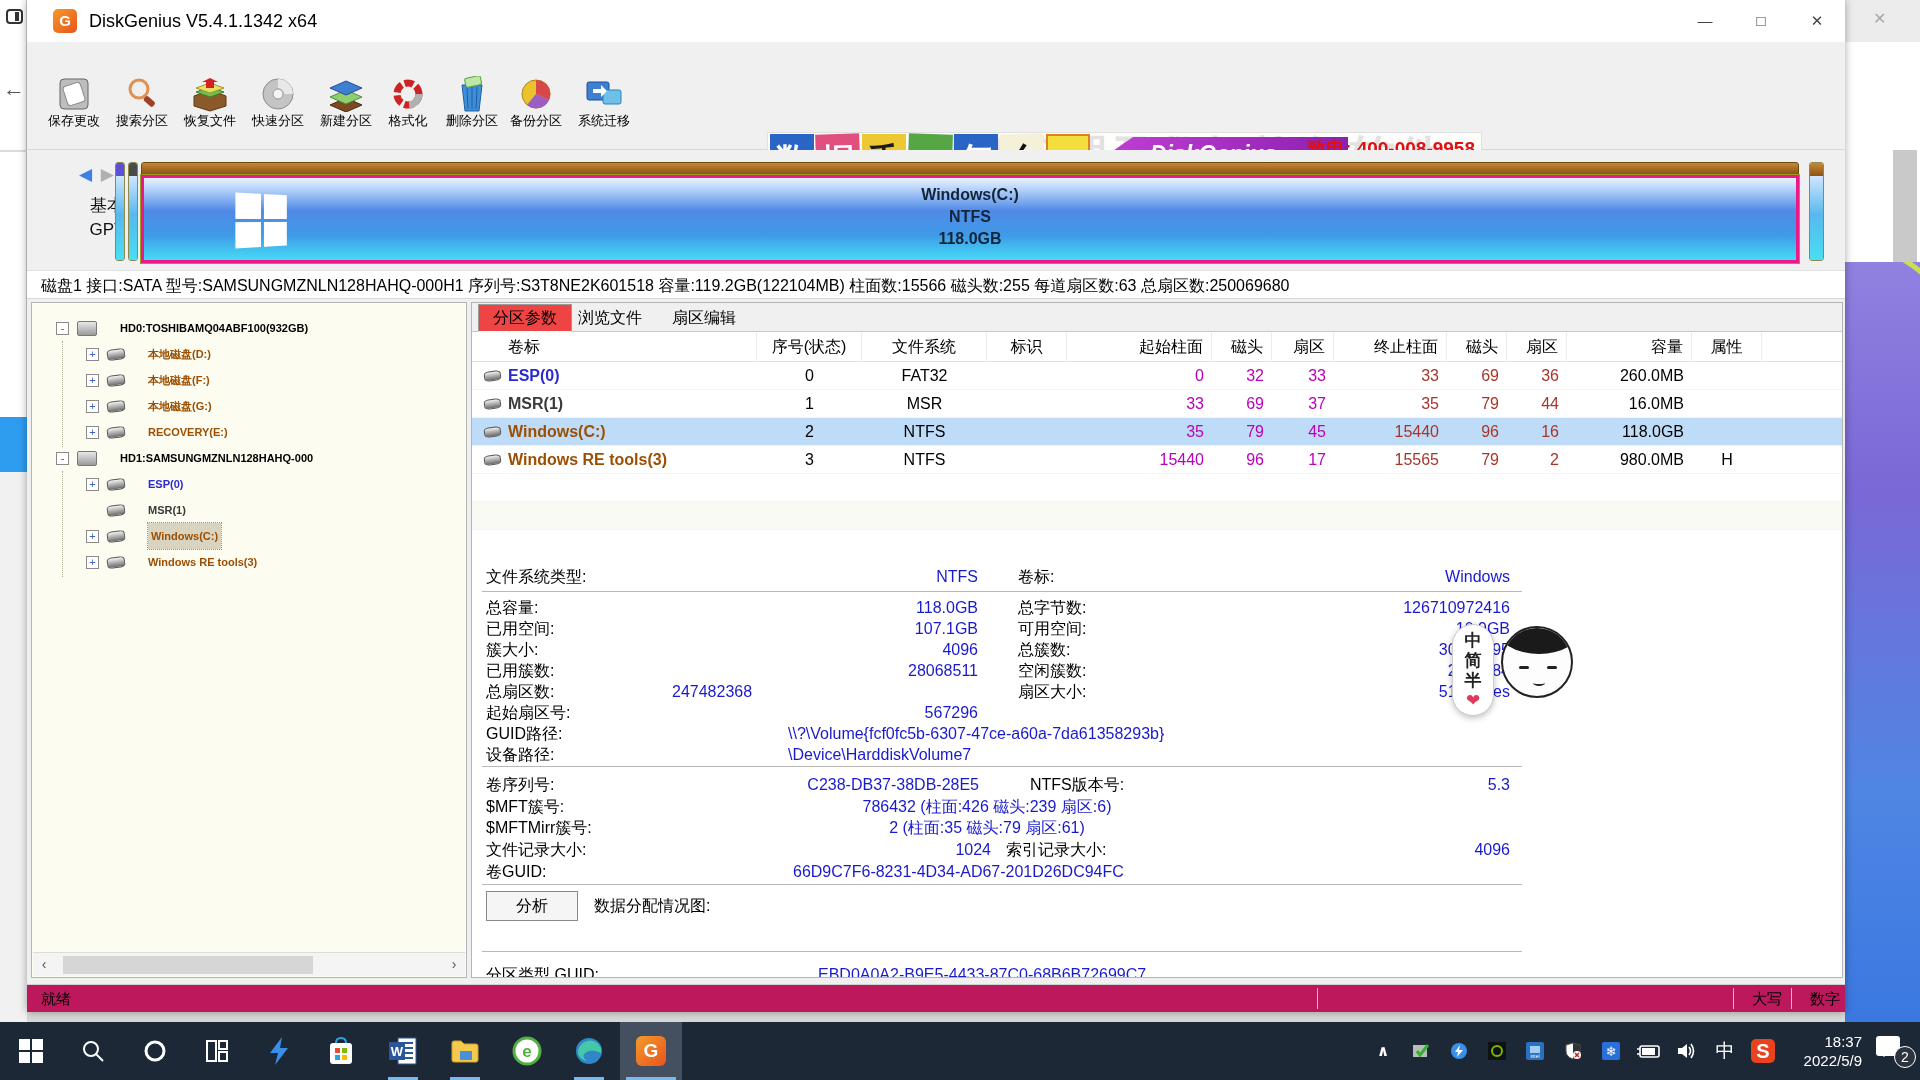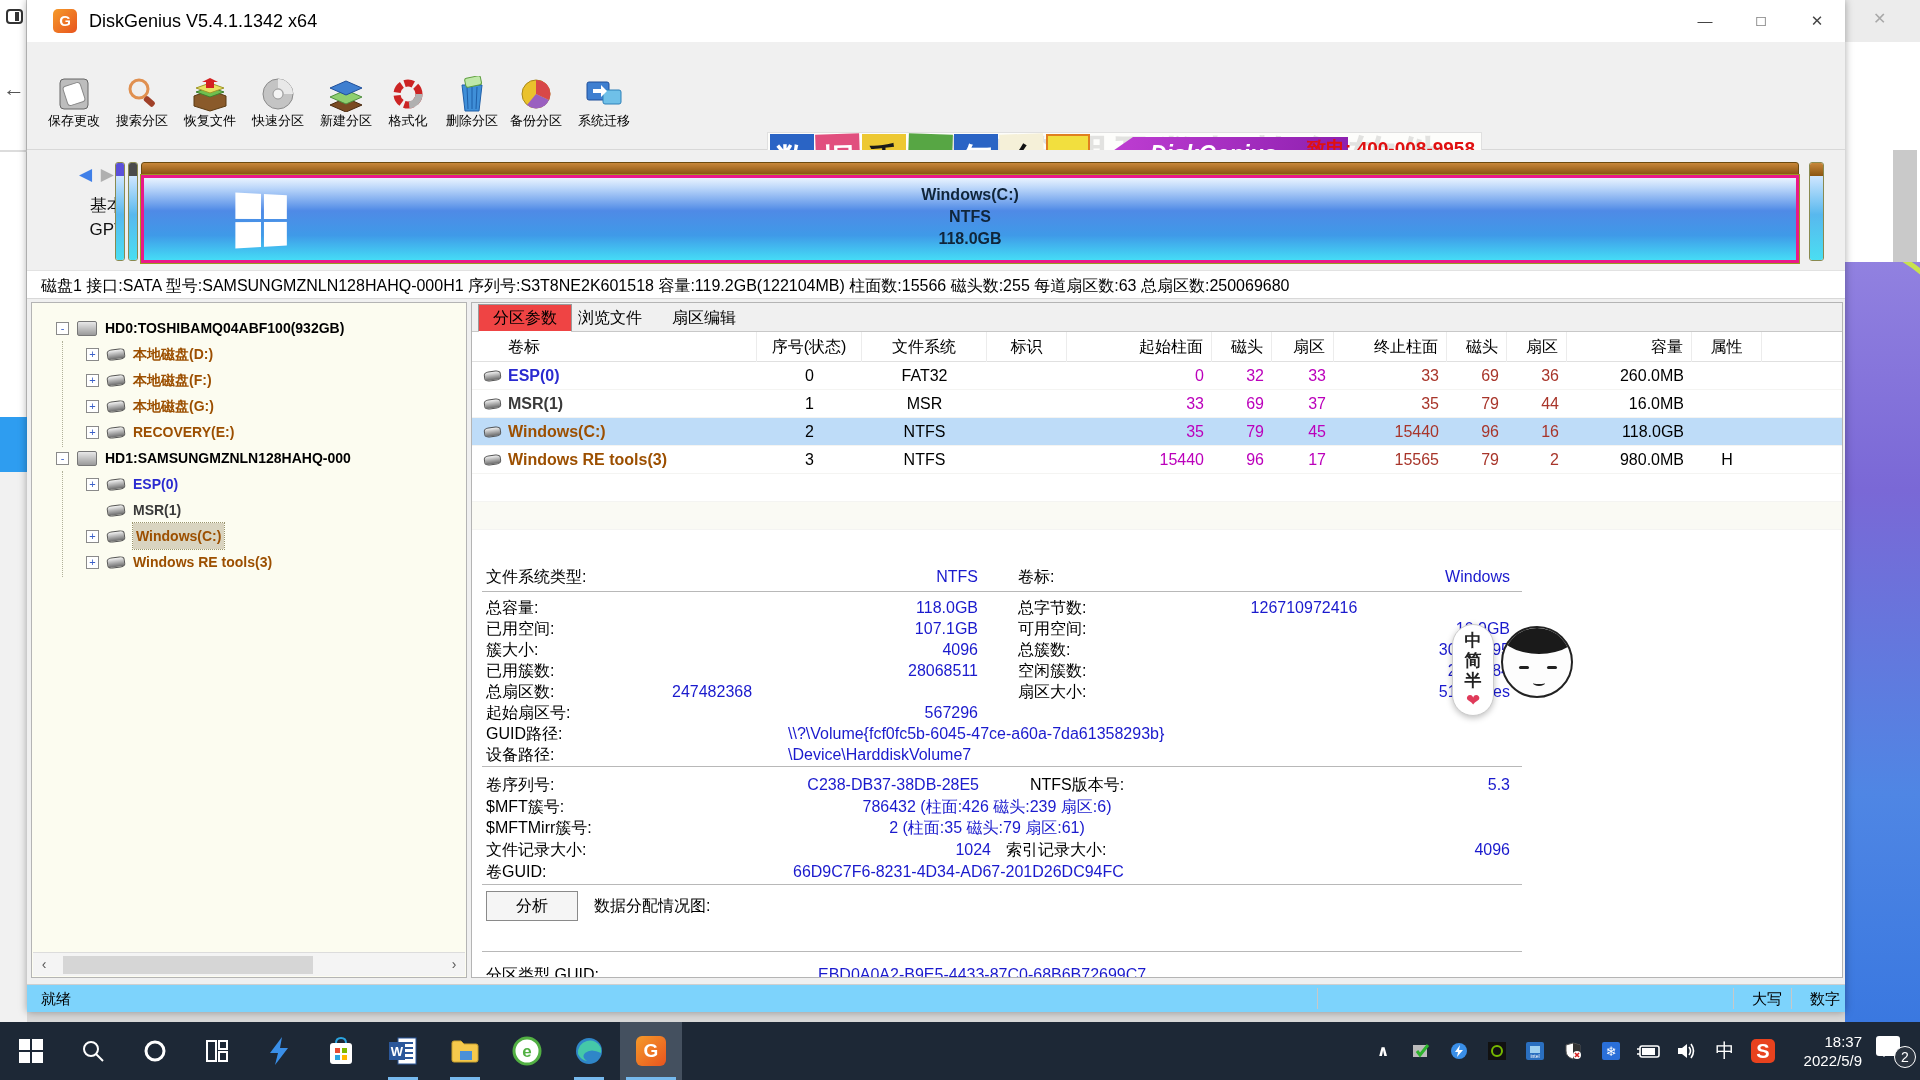--- a/index.html
+++ b/index.html
@@ -83,21 +83,21 @@
 
   
   .tree-panel { position:absolute; left:4px; top:302px; width:436px; height:676px; background:#fcfcf0; border:1px solid #b4b4b4; overflow:hidden; }
   .tree-inner { position:absolute; left:0; top:12px; width:100%; }
   .trow { height:26px; line-height:26px; display:flex; align-items:center; white-space:nowrap; }
   .t-exp { width:13px; height:13px; border:1px solid #8a8a8a; background:#fff; font-size:11px; line-height:11px; text-align:center; color:#3a5fc8; flex:none; }
   .t-exp.none { border:none; background:transparent; }
   .lv0 .t-exp { margin-left:24px; } .lv1 .t-exp { margin-left:54px; }
   .t-hdd { width:20px; height:15px; margin-left:8px; background:linear-gradient(180deg,#e8e8e8,#9a9a9a); border:1px solid #777; border-radius:2px; flex:none; }
   .t-part { width:18px; height:11px; margin-left:8px; background:linear-gradient(180deg,#f2f2f2,#6a6a6a); border:1px solid #555; border-radius:5px/3px; flex:none; transform:rotate(-8deg); }
-  .t-label { margin-left:8px; font-size:14px; font-weight:bold; }
+  .t-label { margin-left:23px; font-size:11px; font-weight:bold; }
   .tc-black { color:#000; } .tc-brown { color:#9c4f00; } .tc-blue { color:#2a2ad0; } .tc-dark { color:#3a3a3a; }
   .t-sel { background:#d9d4c0; outline:1px dotted #9a946e; padding:0 3px; }
   .t-dotline { position:absolute; width:0; border-left:1px dotted #b0b09a; }
   .hscroll { position:absolute; left:1px; right:1px; bottom:1px; height:24px; background:#f4f4f4; border-top:1px solid #dcdcdc; }
   .hs-arrow { position:absolute; top:0; width:22px; height:23px; text-align:center; line-height:23px; color:#555; font-size:14px; }
   .hs-left { left:0; } .hs-right { right:0; }
   .hs-thumb { position:absolute; left:30px; top:3px; width:250px; height:18px; background:#d6d6d6; }
 
   
   .rpanel { position:absolute; left:444px; top:302px; width:1372px; height:676px; background:#fff; border:1px solid #b4b4b4; overflow:hidden; }
@@ -132,21 +132,21 @@
   
   .details { position:absolute; left:0; top:0; width:100%; height:100%; font-size:16px; }
   .drow { position:absolute; height:20px; line-height:20px; width:100%; }
   .dlabel { position:absolute; color:#000; }
   .dval { position:absolute; color:#1a1acd; }
   .dsep { position:absolute; left:10px; width:1040px; height:1px; background:#b8b8b8; }
   .analyze { position:absolute; left:14px; top:588px; width:92px; height:30px; background:#f5f5f5; border:1px solid #8a8a8a; font-size:16px; color:#000; text-align:center; line-height:28px; }
   .alloc-label { position:absolute; left:122px; top:588px; height:30px; line-height:30px; font-size:16px; color:#000; }
 
   
-  .statusbar { position:absolute; left:0; top:984px; width:100%; height:28px; background:#7dd3fc; border-top:1px solid #cfcfcf; font-size:15px; color:#000; }
+  .statusbar { position:absolute; left:0; top:984px; width:100%; height:28px; background:#be185d; border-top:1px solid #cfcfcf; font-size:15px; color:#000; }
   .sb-ready { position:absolute; left:14px; top:0; line-height:27px; }
   .sb-div { position:absolute; top:3px; width:1px; height:21px; background:#c8c8c8; }
   .sb-caps { position:absolute; left:1712px; top:0; width:56px; text-align:center; line-height:27px; }
   .sb-num { position:absolute; left:1770px; top:0; width:56px; text-align:center; line-height:27px; }
 
   
   .taskbar { position:absolute; left:0; top:1022px; width:1920px; height:58px; background:#1d2836; display:flex; align-items:center; }
   .tb-cell { width:62px; height:58px; display:flex; align-items:center; justify-content:center; position:relative; flex:none; }
   .tb-cell.active { background:#44505f; }
   .tb-underline { position:absolute; bottom:0; left:16px; right:16px; height:3px; background:#76b9ed; }
@@ -495,21 +495,21 @@
         <span class="dlabel" style="left:14px">文件系统类型:</span>
         <span class="dval" style="left:200px; width:306px; text-align:right">NTFS</span>
         <span class="dlabel" style="left:546px">卷标:</span>
         <span class="dval" style="left:700px; width:338px; text-align:right">Windows</span>
       </div>
       <div class="dsep" style="top:288px"></div>
       <div class="drow" style="top:295px">
         <span class="dlabel" style="left:14px">总容量:</span>
         <span class="dval" style="left:200px; width:306px; text-align:right">118.0GB</span>
         <span class="dlabel" style="left:546px">总字节数:</span>
-        <span class="dval" style="left:663px; width:338px; text-align:center">126710972416</span>
+        <span class="dval" style="left:700px; width:338px; text-align:right">126710972416</span>
       </div>
       <div class="drow" style="top:316px">
         <span class="dlabel" style="left:14px">已用空间:</span>
         <span class="dval" style="left:200px; width:306px; text-align:right">107.1GB</span>
         <span class="dlabel" style="left:546px">可用空间:</span>
         <span class="dval" style="left:700px; width:338px; text-align:right">10.9GB</span>
       </div>
       <div class="drow" style="top:337px">
         <span class="dlabel" style="left:14px">簇大小:</span>
         <span class="dval" style="left:200px; width:306px; text-align:right">4096</span>
@@ -527,21 +527,21 @@
         <span class="dval" style="left:200px; width:306px; text-align:left">247482368</span>
         <span class="dlabel" style="left:546px">扇区大小:</span>
         <span class="dval" style="left:700px; width:338px; text-align:right">512 Bytes</span>
       </div>
       <div class="drow" style="top:400px">
         <span class="dlabel" style="left:14px">起始扇区号:</span>
         <span class="dval" style="left:200px; width:306px; text-align:right">567296</span>
       </div>
       <div class="drow" style="top:421px">
         <span class="dlabel" style="left:14px">GUID路径:</span>
-        <span class="dval" style="left:316px">\\?\Volume{fcf0fc5b-6045-47ce-a60a-7da61358293b}</span>
+        <span class="dval" style="left:316px">\\?\Volume{fcf0fc5b-6307-47ce-a60a-7da61358293b}</span>
       </div>
       <div class="drow" style="top:442px">
         <span class="dlabel" style="left:14px">设备路径:</span>
         <span class="dval" style="left:316px">\Device\HarddiskVolume7</span>
       </div>
       <div class="dsep" style="top:463px"></div>
       <div class="drow" style="top:472px">
         <span class="dlabel" style="left:14px">卷序列号:</span>
         <span class="dval" style="left:200px; width:307px; text-align:right">C238-DB37-38DB-28E5</span>
         <span class="dlabel" style="left:558px">NTFS版本号:</span>

